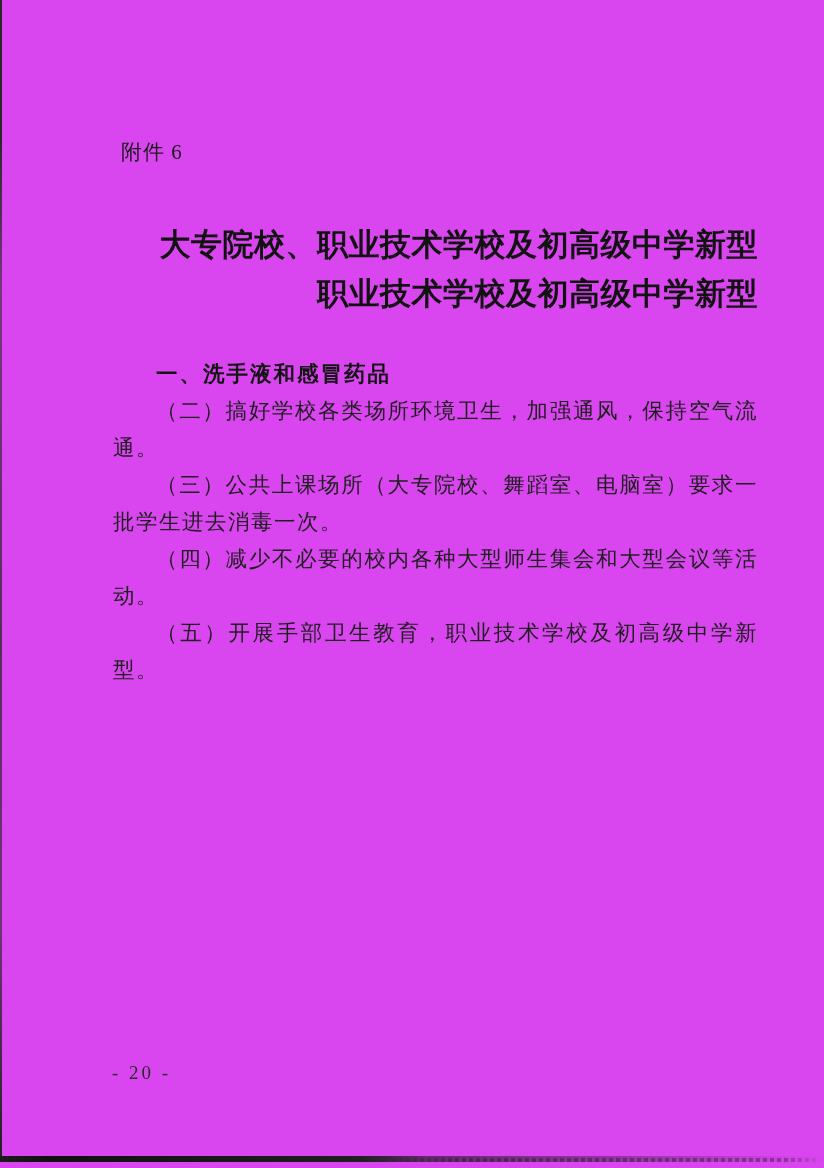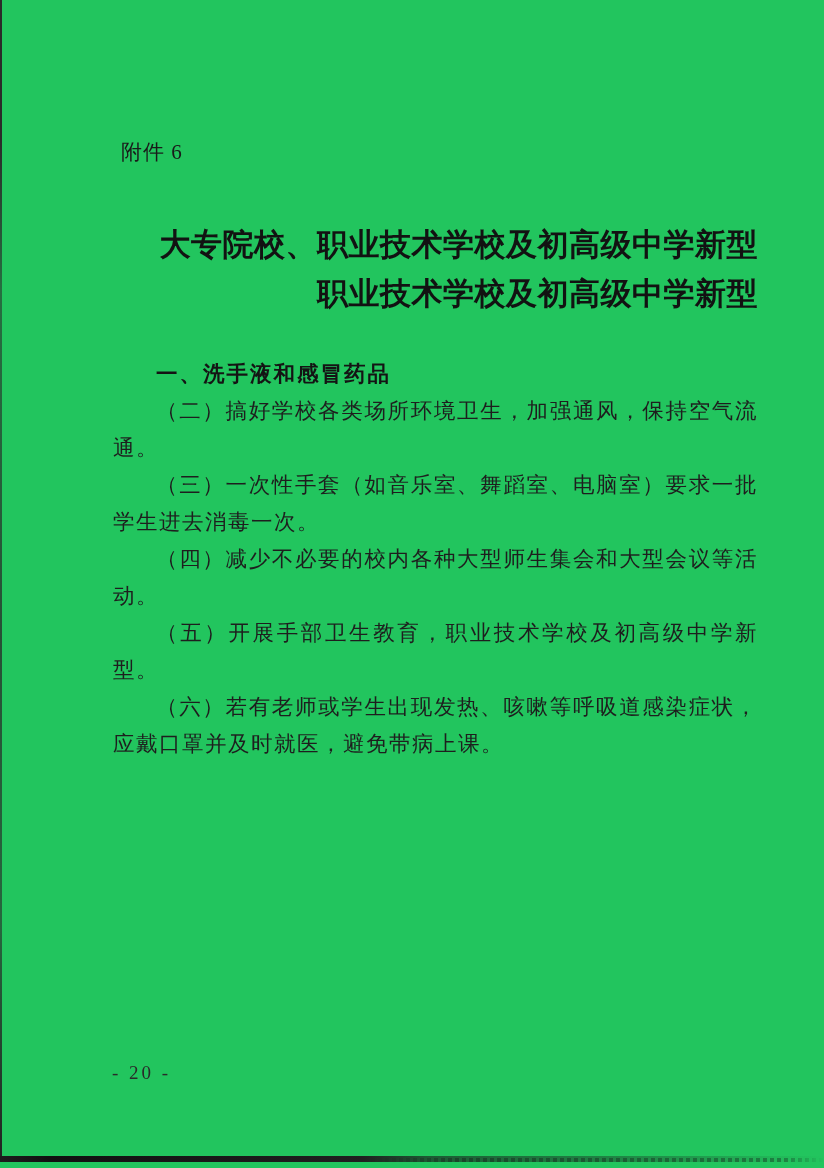--- a/index.html
+++ b/index.html
@@ -2,21 +2,21 @@
 <html lang="zh"><head>
 <meta charset="utf-8">
 <style>
   html, body { margin: 0; padding: 0; }
   body { background: #ffffff; }
 
   .page {
     position: relative;
     width: 824px;
     height: 1168px;
-    background: #22c55e;
+    background: #d946ef;
     overflow: hidden;
     color: #1c1c1c;
     font-family: "Liberation Serif", serif;
   }
 
   
   .scan-vline {
     position: absolute;
     left: 0; top: 0;
     width: 2px; height: 1160px;
@@ -105,21 +105,20 @@
   <div class="attachment">附件 6</div>
 
   <div class="doc-title">
     <div>大专院校、职业技术学校及初高级中学新型</div>
     <div>职业技术学校及初高级中学新型</div>
   </div>
 
   <div class="body-text">
     <div class="section-heading">一、洗手液和感冒药品</div>
     <p>（二）搞好学校各类场所环境卫生，加强通风，保持空气流通。</p>
-    <p>（三）一次性手套（如音乐室、舞蹈室、电脑室）要求一批学生进去消毒一次。</p>
+    <p>（三）公共上课场所（大专院校、舞蹈室、电脑室）要求一批学生进去消毒一次。</p>
     <p>（四）减少不必要的校内各种大型师生集会和大型会议等活动。</p>
     <p>（五）开展手部卫生教育，职业技术学校及初高级中学新型。</p>
-    <p>（六）若有老师或学生出现发热、咳嗽等呼吸道感染症状，应戴口罩并及时就医，避免带病上课。</p>
   </div>
 
   <div class="page-number">- 20 -</div>
 
 </div>
 
 </body></html>

